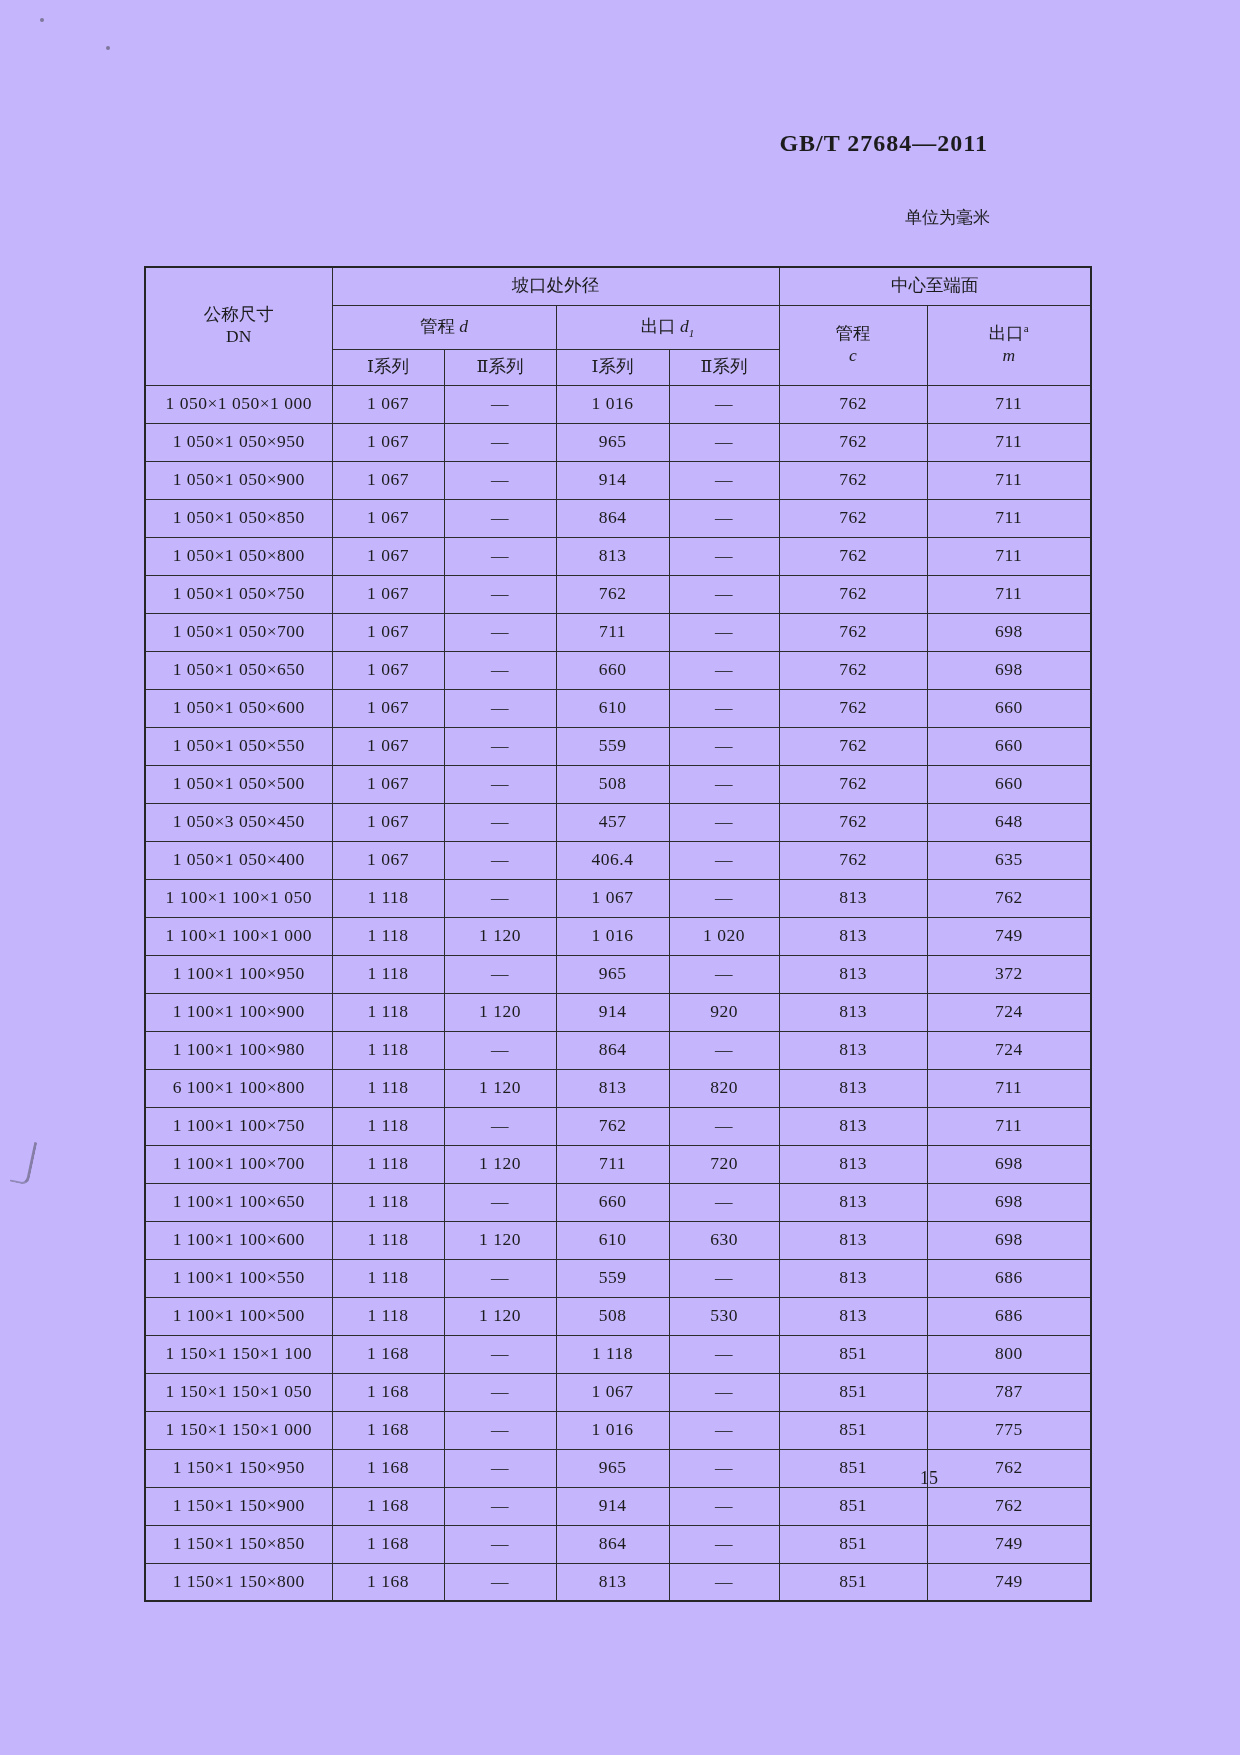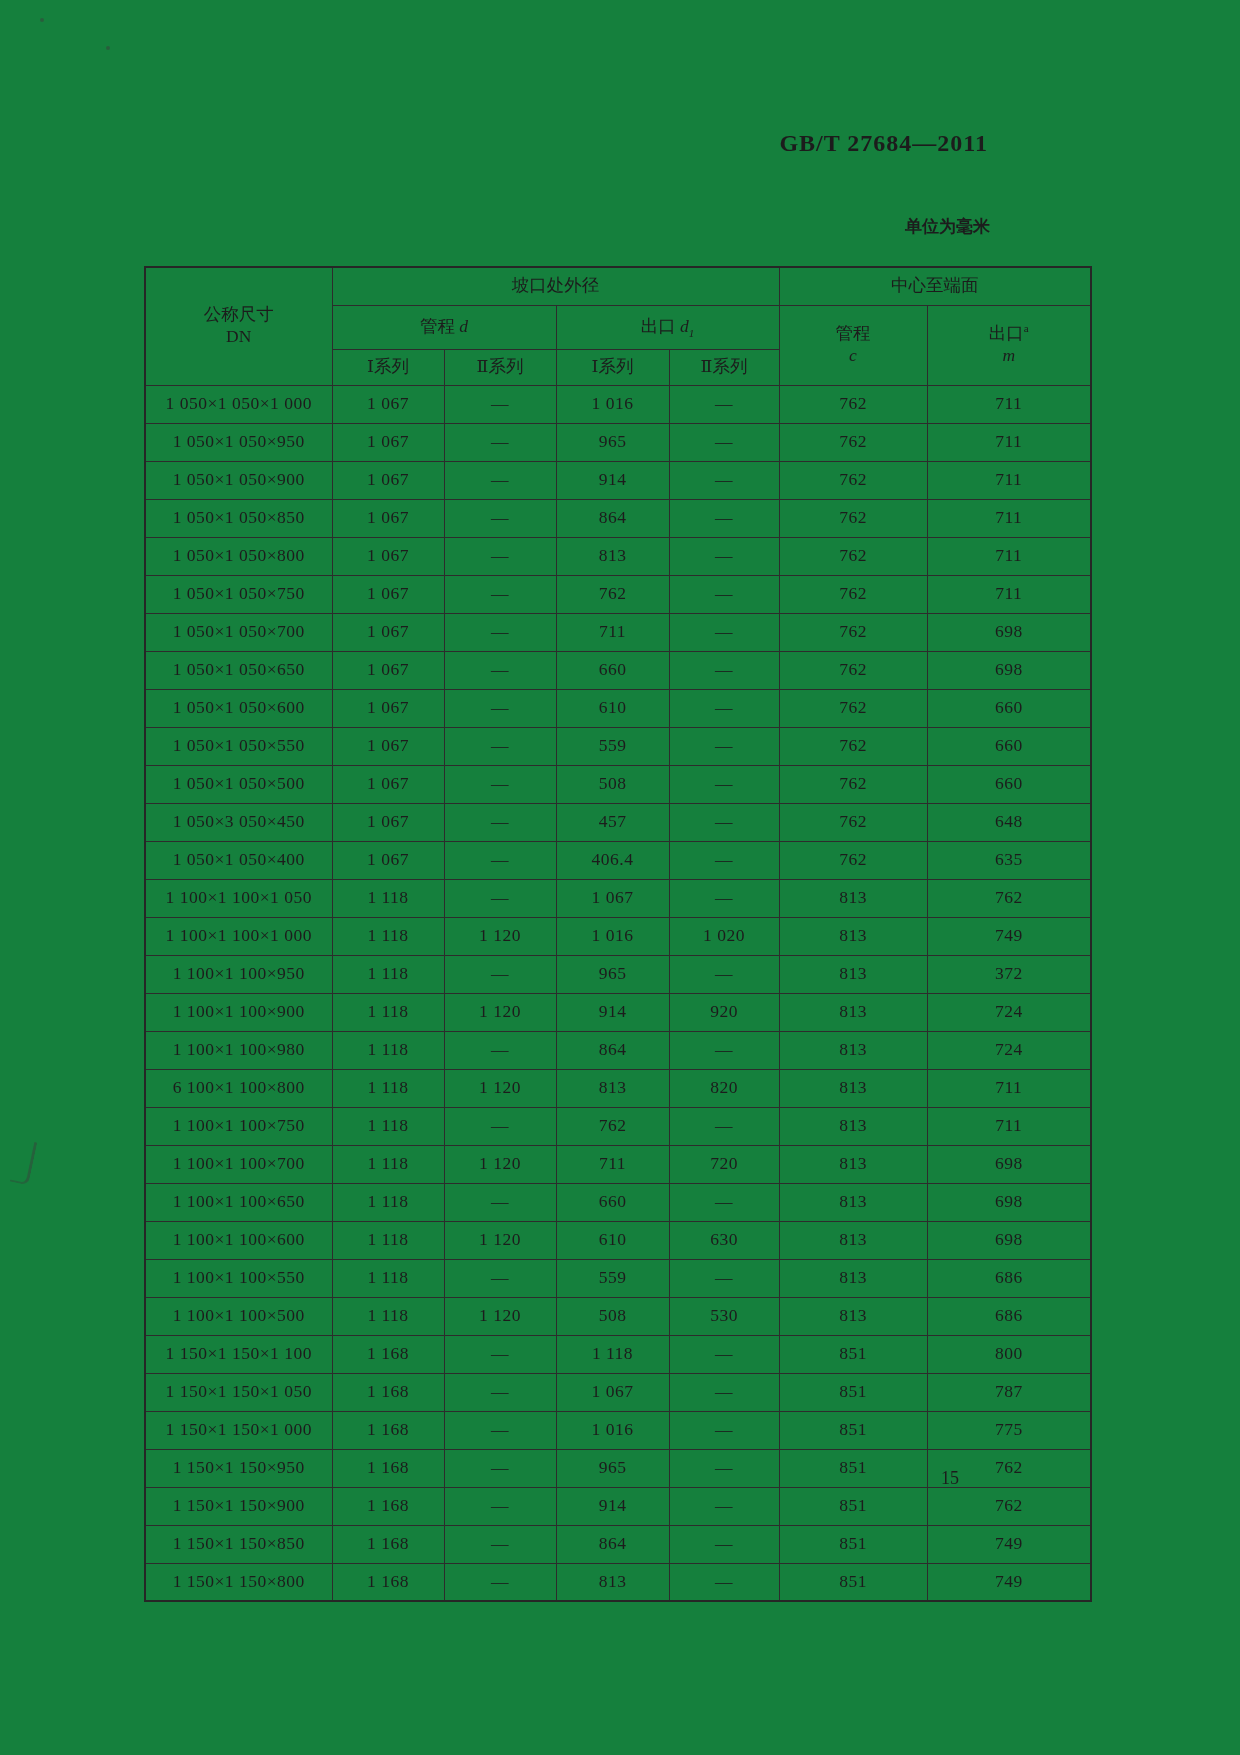--- a/index.html
+++ b/index.html
@@ -1,20 +1,20 @@
 <!DOCTYPE html>
 <html><head>
 <meta charset="utf-8">
 <style>
   html,body { margin:0; padding:0; }
   .page {
     position: relative;
     width: 1240px;
     height: 1755px;
-    background: #15803d;
+    background: #c4b5fd;
     font-family: "Liberation Serif", "DejaVu Serif", serif;
     color: #1c1c1c;
     overflow: hidden;
   }
   .gbt-code {
     position: absolute;
     top: 130px;
     left: 0;
     width: 988px;
     text-align: right;
@@ -34,23 +34,22 @@
     left: 0;
     width: 820px;
     text-align: center;
     font-size: 21px;
     font-weight: bold;
     letter-spacing: 2px;
   }
   .unit-note {
     position: absolute;
     right: 100px;
-    top: 17px;
+    top: 8px;
     font-size: 17px;
-    font-weight: bold;
   }
   table.std {
     position: absolute;
     top: 266px;
     left: 144px;
     width: 946px;
     border-collapse: collapse;
     table-layout: fixed;
     border: 2px solid #262626;
   }
@@ -72,21 +71,21 @@
   table.std i { font-style: italic; font-family: "Liberation Serif", "DejaVu Serif", serif; }
   table.std sup { font-size: 11px; vertical-align: super; line-height: 0; }
   table.std sub { font-size: 11px; vertical-align: sub; line-height: 0; }
   td.dn { letter-spacing: 0.5px; }
   td.num { letter-spacing: 0.5px; }
   .page-number {
     position: absolute;
     top: 1468px;
     left: 920px;
     width: 60px;
-    text-align: center;
+    text-align: left;
     font-size: 18px;
   }
   
   .artifact-pencil {
     position: absolute;
     left: 14px;
     top: 1140px;
     width: 16px;
     height: 42px;
     border-right: 3px solid rgba(60,60,60,0.45);

